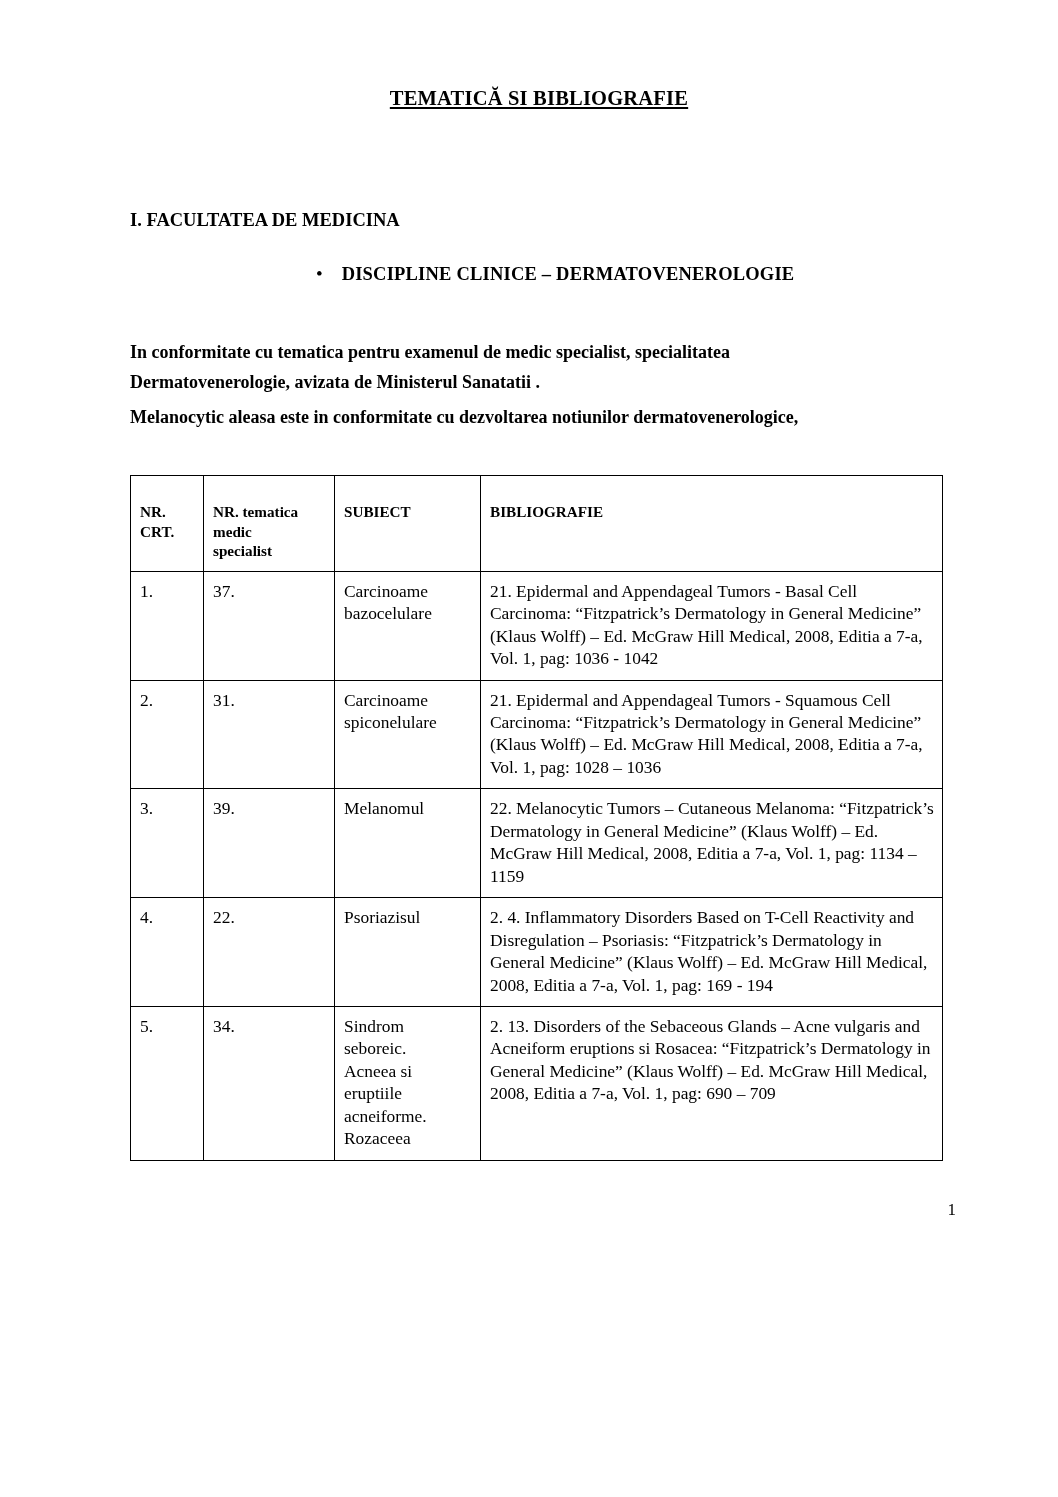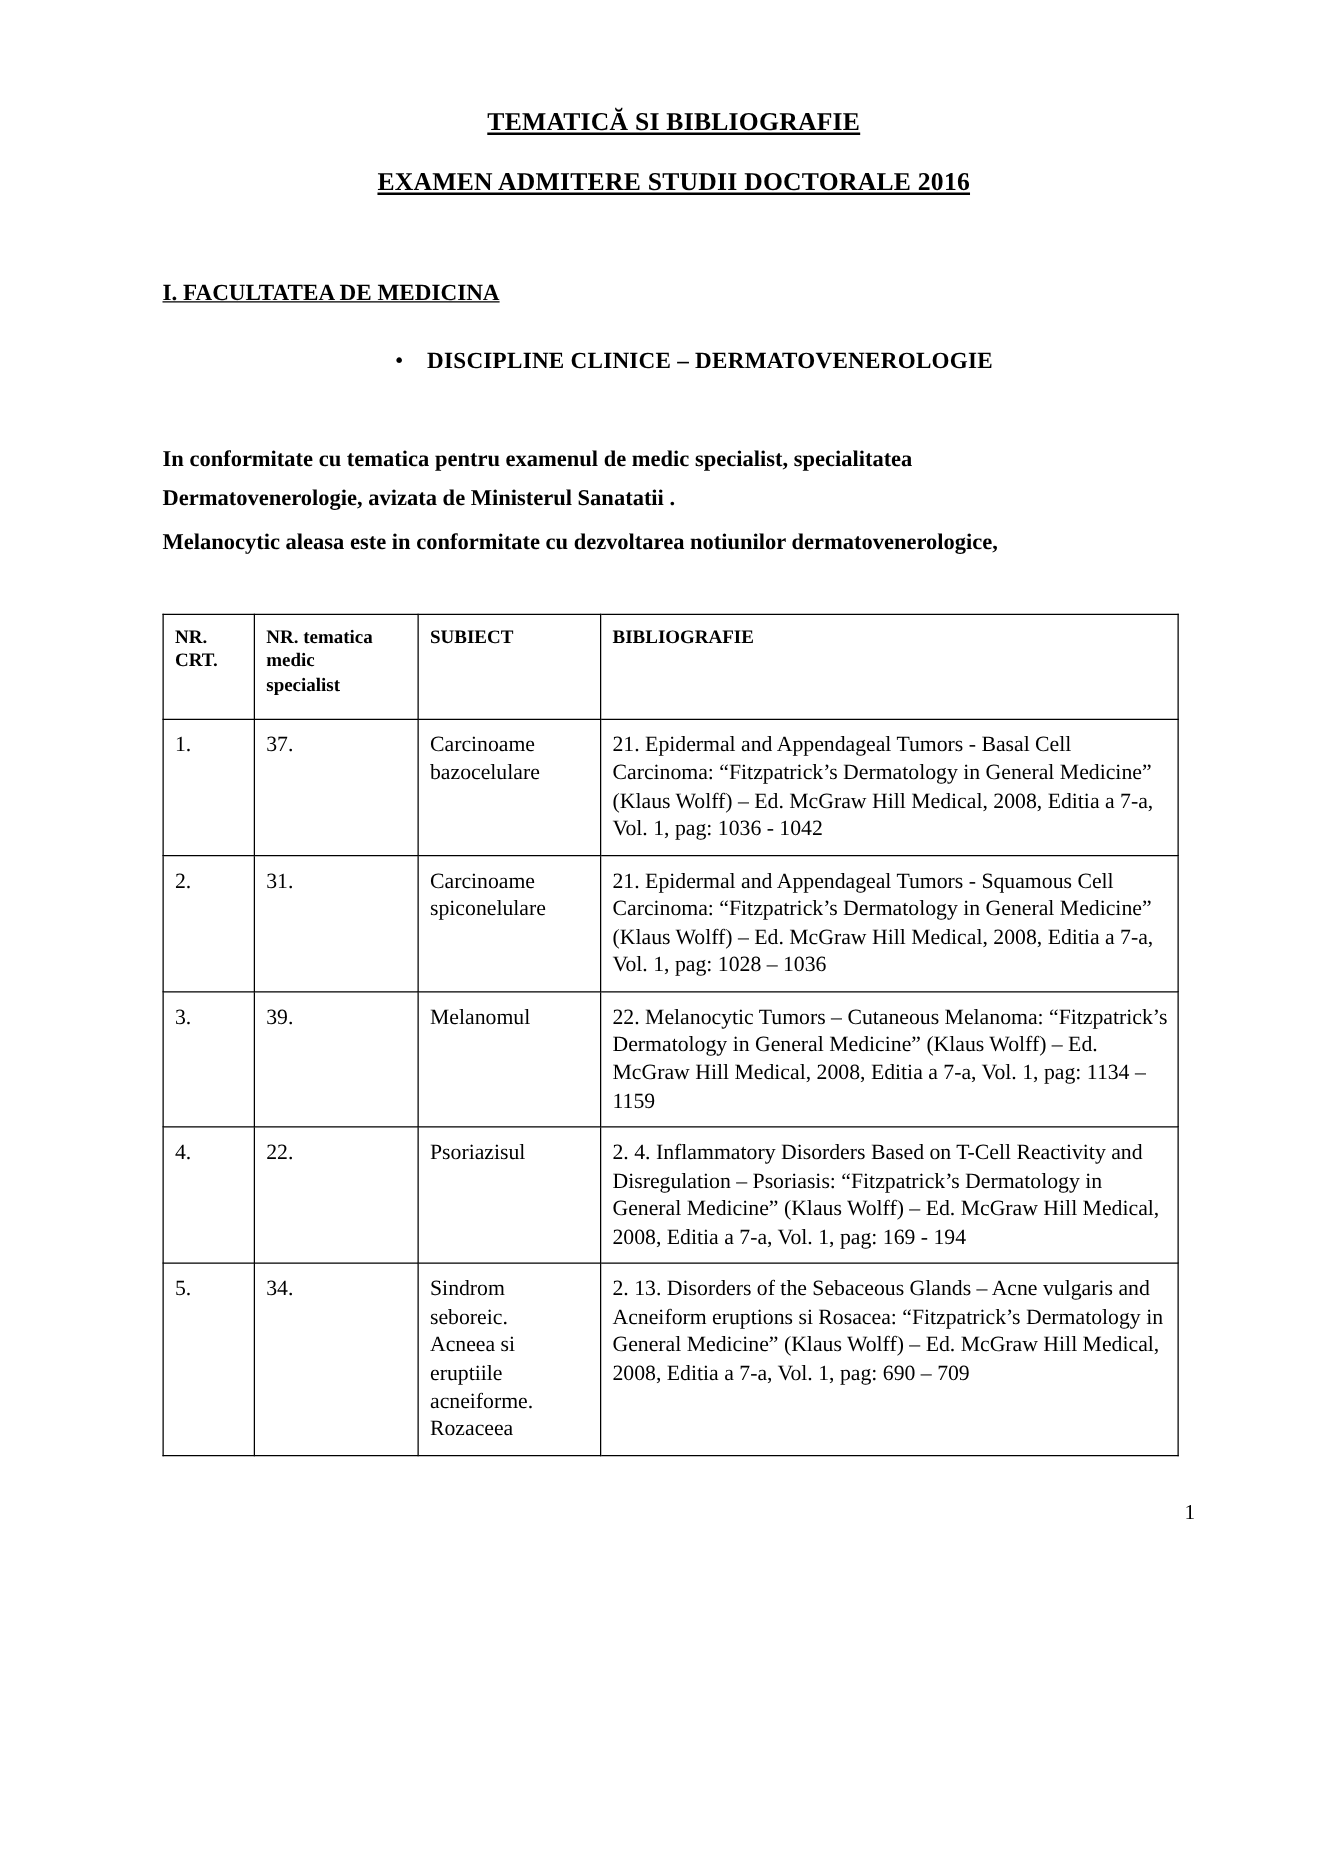--- a/index.html
+++ b/index.html
@@ -30,23 +30,22 @@
     text-decoration: underline;
     letter-spacing: 0.2px;
     line-height: 1.05;
   }
   .title-line.second {
     margin-top: 26px;
   }
   .section-heading {
     font-weight: bold;
     font-size: 18.5px;
-    margin-top: 68px;
+    margin-top: 100px;
     margin-left: 2px;
-    text-decoration: underline;
   }
   .bullet-row {
     margin-top: 33px;
     display: flex;
     align-items: baseline;
     padding-left: 188px;
   }
   .bullet-dot {
     font-size: 19px;
     line-height: 1;
@@ -79,21 +78,21 @@
     border: 1.3px solid #000000;
     vertical-align: top;
     padding: 8px 8px 10px 9px;
     font-size: 17.4px;
     line-height: 1.29;
   }
   table.main thead td {
     font-weight: bold;
     font-size: 15.2px;
     line-height: 1.28;
-    padding: 8px 8px 10px 9px;
+    padding: 26px 8px 10px 9px;
   }
   col.c1 { width: 73px; }
   col.c2 { width: 131px; }
   col.c3 { width: 146px; }
   col.c4 { width: 462px; }
   .hdr-r1 { height: 84px; }
   .cell-pre { white-space: pre-line; }
   .page-number {
     position: absolute;
     right: 102px;
@@ -101,21 +100,20 @@
     font-size: 17px;
   }
 </style>
 </head>
 <body>
 
 <div class="page">
 
   <div class="title-block">
     <div class="title-line">TEMATICĂ SI BIBLIOGRAFIE</div>
-    <div class="title-line second">EXAMEN ADMITERE STUDII DOCTORALE 2016</div>
   </div>
 
   <div class="section-heading">I. FACULTATEA DE MEDICINA</div>
 
   <div class="bullet-row">
     <span class="bullet-dot">•</span>
     <span class="bullet-text">DISCIPLINE CLINICE – DERMATOVENEROLOGIE</span>
   </div>
 
   <div class="para">

